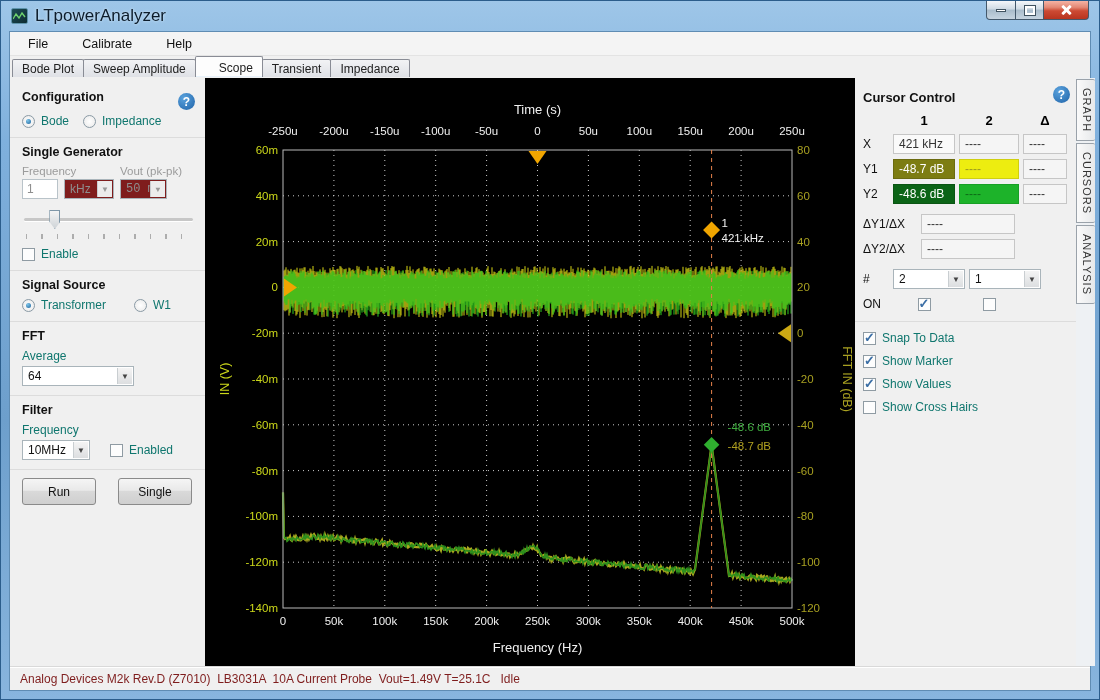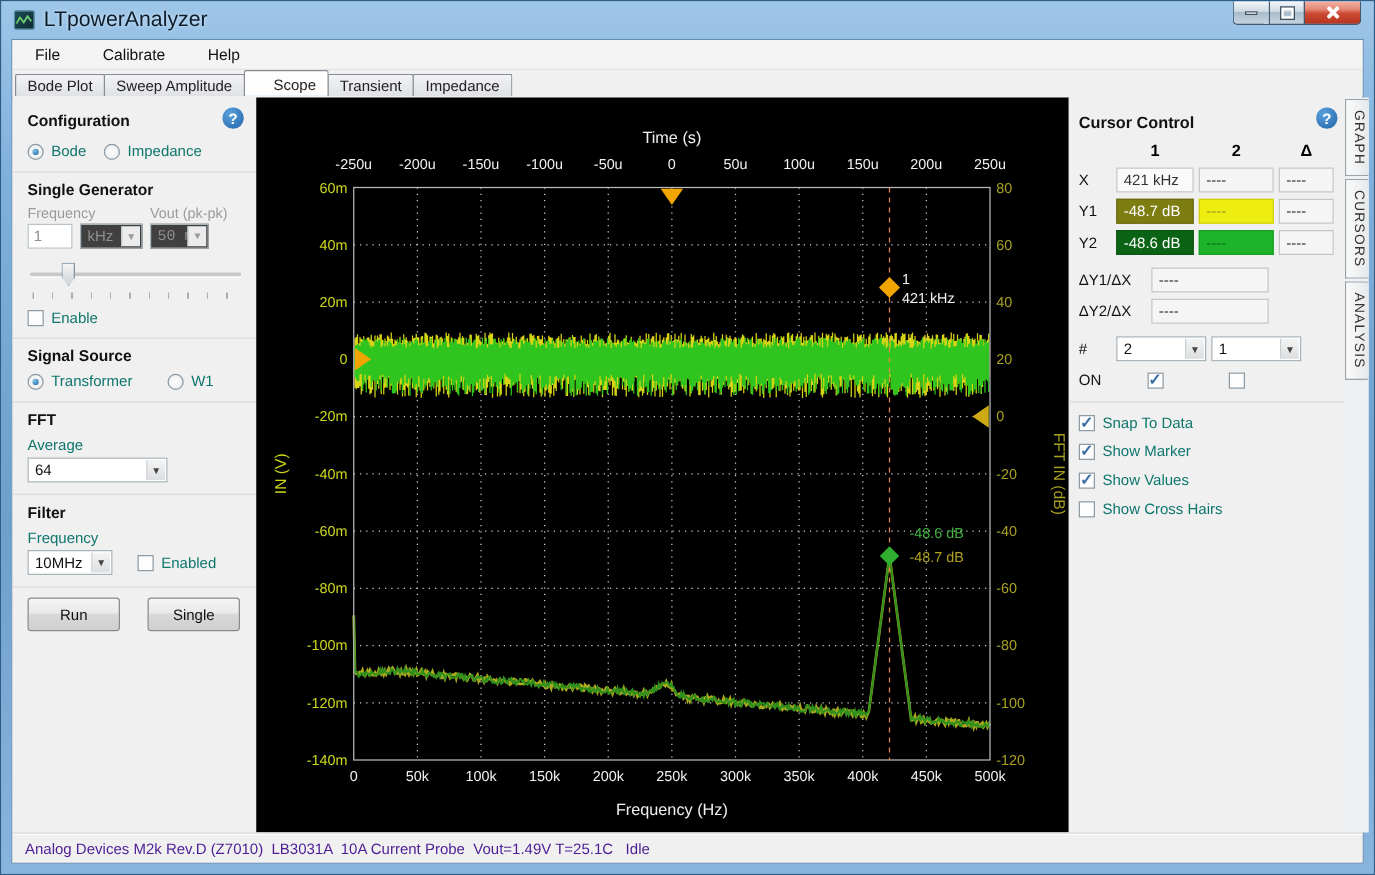--- a/index.html
+++ b/index.html
@@ -47,21 +47,21 @@
     background:radial-gradient(circle at 35% 30%,#7cc5ea,#20639b); }
   .rlabel { font-size:12px; color:#0f766e; }
   .glabel { font-size:11.5px; color:#9b9b9b; }
   .checkbox { width:13px; height:13px; border:1px solid #8f9ba3; background:#fdfdfd; position:relative; flex:none; }
   .checkbox.checked::after { content:"✓"; position:absolute; left:0px; top:-3px; font-size:13px; font-weight:bold; color:#3b6ea5; }
   .tinput { width:36px; height:20px; border:1px solid #b9c3c9; background:#fff; color:#8e8e8e; font-size:12px; padding:1px 4px; }
   .dd { height:20px; border:1px solid #a9b4ba; background:#fff; font-size:12px; color:#111; display:flex; align-items:center;
     padding-left:5px; position:relative; }
   .dd .arr { position:absolute; right:1px; top:1px; bottom:1px; width:15px; display:flex; align-items:center; justify-content:center;
     font-size:8px; color:#444; background:linear-gradient(180deg,#f4f4f4,#dcdee0); border-left:1px solid #c9ced1; }
-  .dd.disabled { color:#8e8e8e; background:#404040; }
+  .dd.disabled { color:#8e8e8e; background:#7f1d1d; }
   .dd.disabled .arr { color:#9a9a9a; background:#ececec; }
   .slider { position:relative; height:26px; margin:10px 2px 0; }
   .slider .track { position:absolute; left:0; right:0; top:9px; height:3px; background:#c7c7c7; border-radius:2px; box-shadow:0 1px 0 #fff; }
   .slider .thumb { position:absolute; left:15%; top:1px; width:11px; height:19px; background:linear-gradient(180deg,#f4f4f4,#cfd4d8);
     border:1px solid #7f97a8; clip-path:polygon(0 0,100% 0,100% 62%,50% 100%,0 62%); }
   .slider .ticks { position:absolute; left:2px; right:2px; bottom:-4px; height:5px;
     background:repeating-linear-gradient(90deg,#adadad 0 1px,transparent 1px 15.5px); }
   .btn { width:74px; height:27px; border:1px solid #8a8a8a; border-radius:3px; font-size:12px; color:#111;
     background:linear-gradient(180deg,#f5f5f5,#e9e9e9 45%,#d9d9d9 50%,#cfcfcf); display:flex; align-items:center; justify-content:center; }
   
@@ -86,21 +86,21 @@
   .onrow .cbwrap2 { width:60px; display:flex; justify-content:center; flex:none; }
   .cp-divider { border:none; border-top:1px solid #dcdcdc; margin:10px -6px 8px -8px; }
   .cblist .row { margin:9px 0; }
   
   .side-tabs { width:19px; flex:none; background:#eef1f4; display:flex; flex-direction:column; padding-top:1px; }
   .vtab { writing-mode:vertical-rl; font-size:11px; color:#333; letter-spacing:1px; padding:8px 2px;
     border:1px solid #9aa2aa; border-right:none; background:linear-gradient(90deg,#fafafa,#e6e8ea); margin-bottom:2px; border-radius:0 2px 2px 0; }
   
   .statusbar { position:absolute; left:0; right:0; bottom:0; height:24px; background:#f0f0f0;
     border-top:1px solid #d9d9d9; box-shadow:0 1px 0 #fff inset; display:flex; align-items:center; padding-left:10px; }
-  .status-text { font-size:12px; color:#4c1d95; white-space:pre; }
+  .status-text { font-size:12px; color:#7f1d1d; white-space:pre; }
 </style>
 </head>
 <body>
 
 <div class="window">
 
   <div class="titlebar">
     <span class="app-icon">
       <svg width="13" height="9" viewBox="0 0 13 9">
           <polyline points="0,7 3,2 6,6 9,1 12,5" fill="none" stroke="#6fd36f" stroke-width="1.4"></polyline>
@@ -132,21 +132,21 @@
       <div class="tab">Bode Plot</div>
       <div class="tab">Sweep Amplitude</div>
       <div class="tab active">Scope</div>
       <div class="tab">Transient</div>
       <div class="tab">Impedance</div>
     </div>
 
     <div class="content">
 
       <div class="left-panel">
-        <div class="row" style="justify-content:space-between; align-items:flex-start;">
+        <div class="row" style="justify-content:space-between; align-items:flex-end;">
           <div class="sec-title">Configuration</div>
           <div class="help">?</div>
         </div>
         <div class="row" style="margin:4px 0 2px;">
           <span class="radio sel"></span>
           <span class="rlabel">Bode</span>
           <span class="radio" style="margin-left:8px;"></span>
           <span class="rlabel">Impedance</span>
         </div>
         <hr class="divider">

